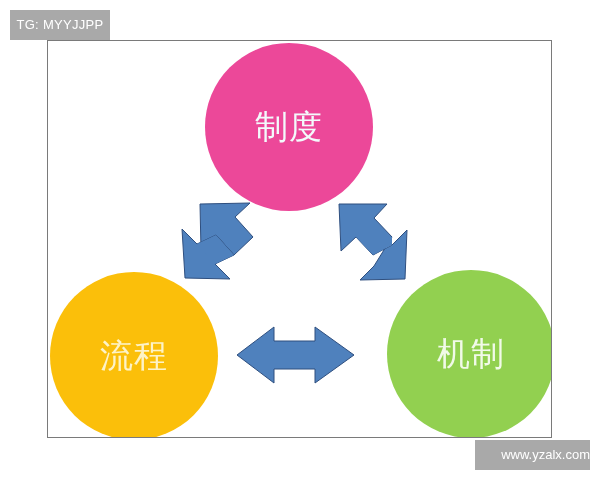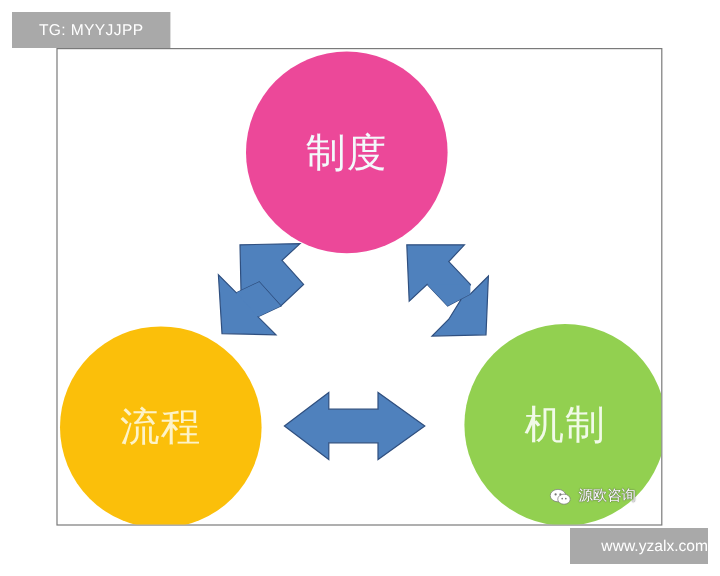--- a/index.html
+++ b/index.html
@@ -2,21 +2,21 @@
 <html><head>
   <meta charset="utf-8">
   <style>
     html, body { margin: 0; padding: 0; }
     body {
       width: 600px; height: 480px; position: relative; overflow: hidden;
       background: #ffffff;
       font-family: "DejaVu Sans", "Liberation Sans", sans-serif;
     }
     .tag-label {
-      position: absolute; left: 10px; top: 10px; width: 132px; height: 30px;
+      position: absolute; left: 10px; top: 10px; width: 100px; height: 30px;
       background: #a9a9a9; color: #ffffff;
       font-family: "Liberation Sans", sans-serif; font-size: 13px;
       line-height: 30px; text-align: center; letter-spacing: 0.3px;
       z-index: 5;
     }
     .frame {
       position: absolute; left: 47px; top: 40px; width: 505px; height: 398px;
       border: 1px solid #7a7a7a; box-sizing: border-box;
       background: #ffffff; overflow: hidden;
     }
@@ -72,28 +72,15 @@
   <div class="circle circle-top">
     <span>制度</span>
   </div>
   <div class="circle circle-right">
     <span>机制</span>
   </div>
   <div class="circle circle-left">
     <span>流程</span>
   </div>
 
-  <div class="watermark">
-    <span class="wechat-icon">
-      <svg width="18" height="14" viewBox="0 0 18 14" xmlns="http://www.w3.org/2000/svg">
-        <ellipse cx="7" cy="6" rx="6.5" ry="5.2" fill="#ffffff" stroke="#777" stroke-width="0.6"></ellipse>
-        <ellipse cx="12" cy="9" rx="5.2" ry="4.2" fill="#ffffff" stroke="#777" stroke-width="0.6"></ellipse>
-        <circle cx="5" cy="5" r="0.9" fill="#777"></circle>
-        <circle cx="9" cy="5" r="0.9" fill="#777"></circle>
-        <circle cx="10.5" cy="8.5" r="0.7" fill="#777"></circle>
-        <circle cx="13.5" cy="8.5" r="0.7" fill="#777"></circle>
-      </svg>
-    </span>
-    <span>源欧咨询</span>
-  </div>
 </div>
 
 <div class="site-label">www.yzalx.com</div>
 
 </body></html>

